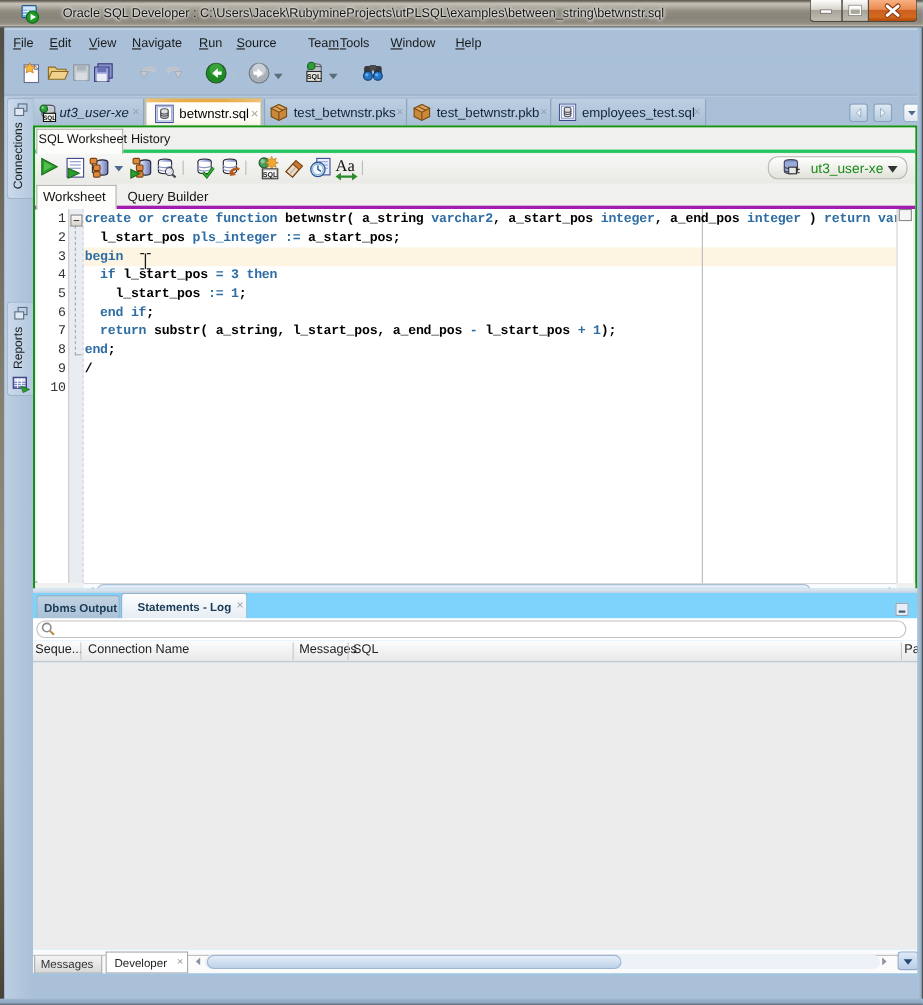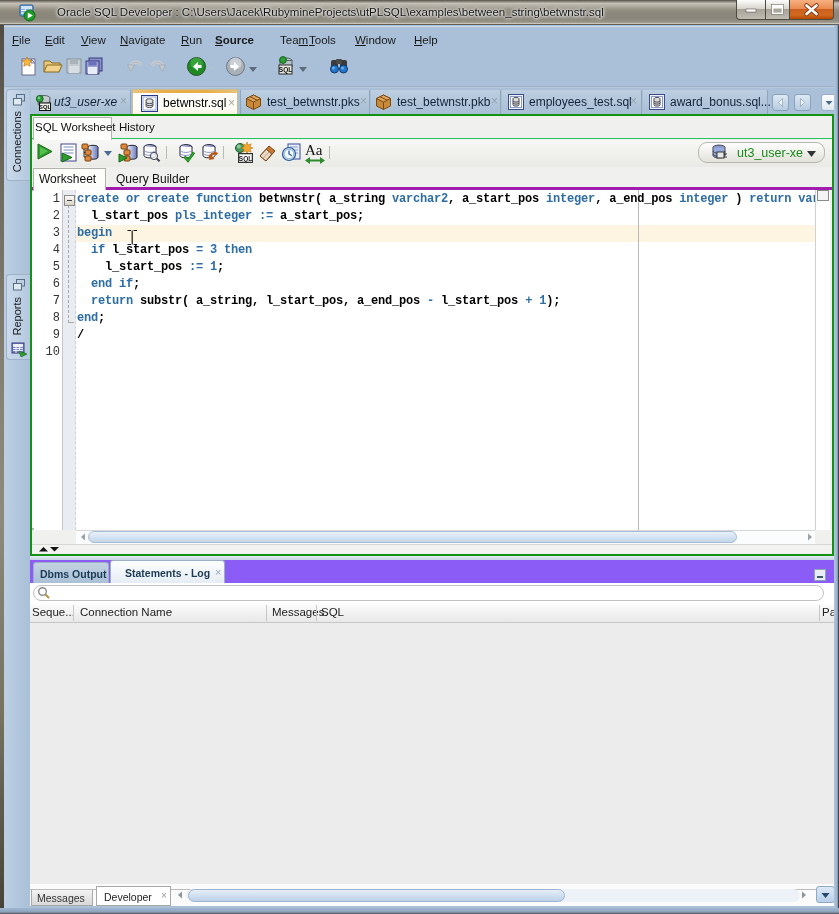--- a/index.html
+++ b/index.html
@@ -40,37 +40,37 @@
 
 
 #doctabs { left:30px; top:88px; width:804px; height:27px; background:#a9c0d8; }
 .dtab { position:absolute; top:2px; height:25px; font-size:12px; color:#10233c; }
 .dtab .lbl { position:absolute; top:5px; }
 .dtab .x { position:absolute; top:4px; color:#93a3b3; font-size:12px; }
 
 
 #wspanel { left:30px; top:114px; width:804px; height:442px; border:2px solid #149214; background:#f0f0ee; }
 
-#wstabs { left:0; top:0; width:800px; height:23px; background:#f0f0ee; border-bottom:1px solid #22c55e; position:absolute; }
+#wstabs { left:0; top:0; width:800px; height:23px; background:#f0f0ee; border-bottom:3px solid #22c55e; position:absolute; }
 #wstoolbar { position:absolute; left:0; top:24px; width:800px; height:27px; background:linear-gradient(to bottom,#f7f7f5,#e9e9e5); }
 #wqtabs { position:absolute; left:0; top:51px; width:800px; height:23px; background:#f0f0ee; border-bottom:3px solid #a21caf; }
 
 #editor { position:absolute; left:0; top:74px; width:798px; height:340px; background:#fff; overflow:hidden; }
 #gutter { position:absolute; left:0; top:1px; width:28px; height:337px; background:#fff; text-align:right; font-family:"Liberation Mono",monospace; font-size:12px; color:#333; line-height:17px; white-space:pre; }
 #code { position:absolute; left:45px; top:1px; width:740px; height:337px; font-family:"Liberation Mono",monospace; font-size:12px; font-weight:bold; line-height:17px; letter-spacing:-0.2px; white-space:pre; color:#000; }
 .kw { color:#2d6da3; }
 #marginline { position:absolute; left:606px; top:0; width:1px; height:340px; background:#b9b9b9; }
 #curline { position:absolute; left:44px; top:35px; width:739px; height:17px; background:#fdf5e1; }
 
 #vsb { position:absolute; left:783px; top:74px; width:15px; height:340px; background:#fff; border-left:1px solid #d0d0d0; }
 #hsbrow { position:absolute; left:0; top:414px; width:800px; height:14px; background:#f0f0ee; }
 #collapsestrip { position:absolute; left:0; top:428px; width:800px; height:9px; background:#f2f2f0; border-top:1px solid #d6d6d2; }
 
 
-#bpanel { left:30px; top:556px; width:804px; height:352px; background:#8b5cf6;text-decoration:underline; }
+#bpanel { left:30px; top:535px; width:804px; height:352px; background:#7dd3fc;text-decoration:underline; }
 #btabrow { position:absolute; left:0; top:4px; width:804px; height:24px; }
 #searchrow { position:absolute; left:0; top:27px; width:804px; height:20px; background:#fff; }
 #headerrow { position:absolute; left:0; top:47px; width:804px; height:20px; background:linear-gradient(to bottom,#fdfdfd,#e8e8e8); border-bottom:1px solid #c6c6c6; font-size:11.5px; color:#222; }
 #tbody { position:absolute; left:0; top:67px; width:804px; height:261px; background:#ececec; }
 #bottomtabs { position:absolute; left:0; top:328px; width:804px; height:22px; background:#fbfbfb; }
 #bstrip { position:absolute; left:0; top:350px; width:804px; height:2px; background:#a9c0d8; }
 </style>
 </head>
 <body>
 <div class="abs" id="titlebar"></div>
@@ -96,21 +96,21 @@
     </svg></div>
 
 <div class="abs" id="appbg"></div>
 <div class="abs" id="frameL"></div>
 <div class="abs" id="menubar">
   <span class="menuitem" style="left:8px;"><u>F</u>ile</span>
   <span class="menuitem" style="left:41px;"><u>E</u>dit</span>
   <span class="menuitem" style="left:77px;"><u>V</u>iew</span>
   <span class="menuitem" style="left:116px;"><u>N</u>avigate</span>
   <span class="menuitem" style="left:177px;"><u>R</u>un</span>
-  <span class="menuitem" style="left:211px;font-weight:bold;"><u>S</u>ource</span>
+  <span class="menuitem" style="left:211px;"><u>S</u>ource</span>
   <span class="menuitem" style="left:276px;">Tea<u>m</u></span>
   <span class="menuitem" style="left:305px;"><u>T</u>ools</span>
   <span class="menuitem" style="left:351px;"><u>W</u>indow</span>
   <span class="menuitem" style="left:410px;"><u>H</u>elp</span>
 </div>
 <div class="abs" id="toolbar">
 <svg width="835" height="35">
 
   <g transform="translate(15,4)">
     <rect x="3" y="3" width="13" height="16" fill="#fff" stroke="#6a6a8a"></rect>
@@ -259,30 +259,20 @@
       <rect x="0.5" y="0.5" width="15" height="15" fill="#eef2fa" stroke="#3a4a8a"></rect>
       <rect x="2.5" y="2.5" width="11" height="11" fill="#fff" stroke="#8a9aca"></rect>
       <ellipse cx="8" cy="4.8" rx="3" ry="1.3" fill="#e4e4e4" stroke="#4a4a55"></ellipse>
       <path d="M5 4.8 v6 a3 1.3 0 0 0 6 0 v-6" fill="#dcdcdc" stroke="#4a4a55"></path>
       <path d="M5 6.8 a3 1.3 0 0 0 6 0 M5 8.8 a3 1.3 0 0 0 6 0" fill="none" stroke="#4a4a55"></path>
     </svg>
     <span class="lbl" style="left:27px;">employees_test.sql</span>
     <span class="x" style="left:128px;">×</span>
   </div>
 
-  <div class="dtab" style="left:613px;width:125px;background:linear-gradient(to bottom,#bdcfe1,#a8bed4);border-right:1px solid #90a6bc;">
-    <svg width="16" height="16" style="position:absolute;left:6px;top:4px;">
-      <rect x="0.5" y="0.5" width="15" height="15" fill="#eef2fa" stroke="#3a4a8a"></rect>
-      <rect x="2.5" y="2.5" width="11" height="11" fill="#fff" stroke="#8a9aca"></rect>
-      <ellipse cx="8" cy="4.8" rx="3" ry="1.3" fill="#e4e4e4" stroke="#4a4a55"></ellipse>
-      <path d="M5 4.8 v6 a3 1.3 0 0 0 6 0 v-6" fill="#dcdcdc" stroke="#4a4a55"></path>
-      <path d="M5 6.8 a3 1.3 0 0 0 6 0 M5 8.8 a3 1.3 0 0 0 6 0" fill="none" stroke="#4a4a55"></path>
-    </svg>
-    <span class="lbl" style="left:27px;">award_bonus.sql...</span>
-  </div>
 
   <div style="position:absolute;left:742px;top:6px;width:17px;height:17px;border-radius:3px;background:linear-gradient(to bottom,#dee9f3,#b6cbdf);border:1px solid #8aa2bc;">
     <svg width="15" height="15">
         <path d="M9.5 3.5 L5.5 7.5 L9.5 11.5 z" fill="#eef4fa" stroke="#7a92ac" stroke-width="0.6"></path>
       </svg>
   </div>
   <div style="position:absolute;left:764px;top:6px;width:17px;height:17px;border-radius:3px;background:linear-gradient(to bottom,#dee9f3,#b6cbdf);border:1px solid #8aa2bc;">
     <svg width="15" height="15">
         <path d="M5.5 3.5 L9.5 7.5 L5.5 11.5 z" fill="#eef4fa" stroke="#7a92ac" stroke-width="0.6"></path>
       </svg>

